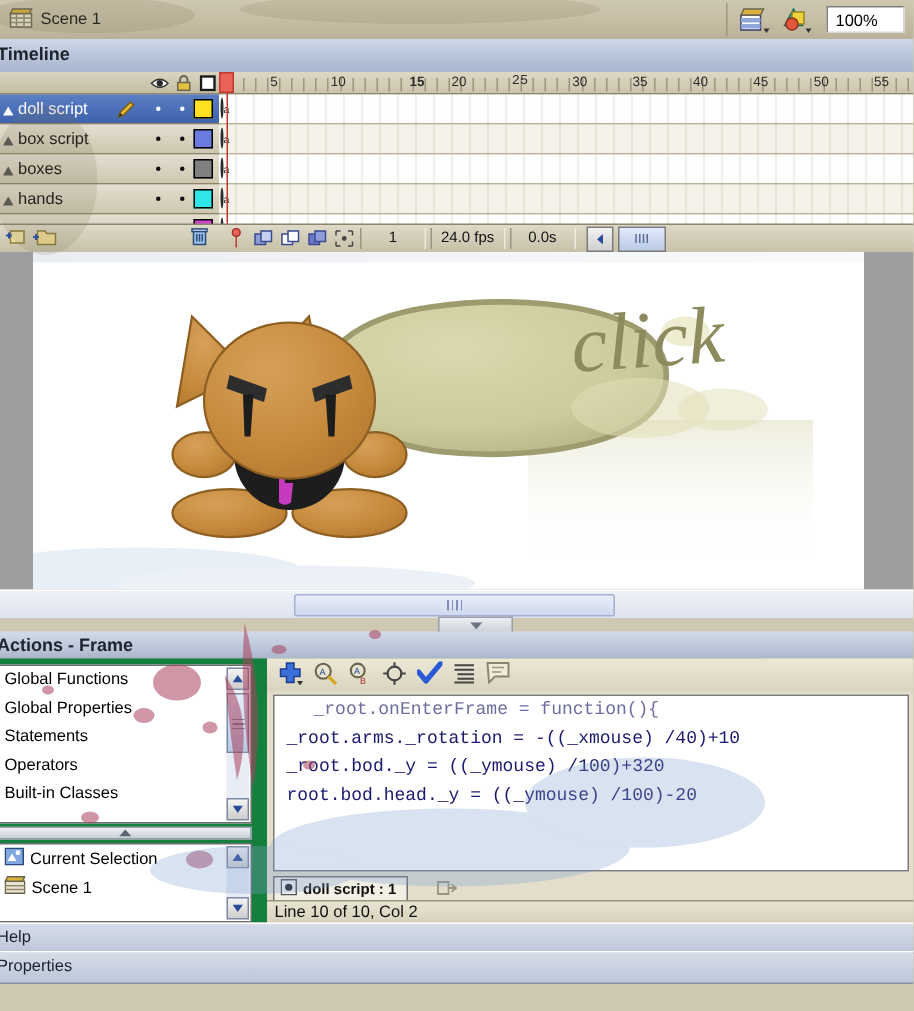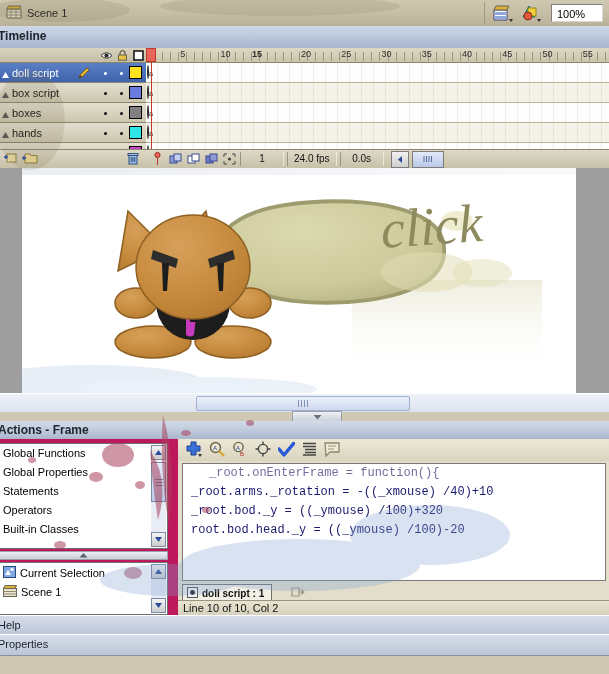--- a/index.html
+++ b/index.html
@@ -105,21 +105,21 @@
   .collapse{position:absolute;left:292px;top:411px;width:48px;height:10px;
     background:linear-gradient(180deg,#eceff4,#c9ced8);border:1px solid #9aa0ac;
     display:flex;align-items:center;justify-content:center;}
 
   
   .act-title{position:absolute;left:0;top:421px;width:609px;height:18px;
     background:linear-gradient(180deg,#d3dbe8 0%,#bcc7da 60%,#aab6cc 100%);
     border-bottom:1px solid #8790a3;}
   .act-title span{position:absolute;left:-2px;top:2px;font-weight:bold;font-size:12px;color:#202631;}
 
-  .act{position:absolute;left:0;top:439px;width:510px;height:176px;background:#be185d;}
+  .act{position:absolute;left:0;top:439px;width:510px;height:176px;background:#15803d;}
   .act-left{position:absolute;left:0;top:0;width:178px;height:176px;}
   .tree{position:absolute;left:-2px;top:4px;width:170px;height:106px;background:#fff;
     border:1px solid #6f6f6f;box-sizing:border-box;}
   .tree ul{list-style:none;margin:0;padding:0;}
   .tree li{height:19px;line-height:19px;padding-left:4px;font-size:11px;color:#000;white-space:nowrap;}
   .vscroll{position:absolute;right:1px;top:1px;width:15px;bottom:1px;
     background:#efefef;display:flex;flex-direction:column;}
   .vsb-btn{height:15px;background:linear-gradient(180deg,#f4f4f4,#cdcdcd);
     border:1px solid #7d8aa4;box-sizing:border-box;display:flex;align-items:center;justify-content:center;}
   .vsb-track{flex:1;background:#e7ecf5;}
@@ -374,23 +374,23 @@
           <div class="tick" style="left: 410.55px;"></div>
           <div class="tick" style="left: 418.6px;"></div>
           <div class="tick" style="left: 426.65px;"></div>
           <div class="tick" style="left: 434.7px;"></div>
           <div class="tick" style="left: 442.75px;"></div>
           <div class="tick" style="left: 450.8px;"></div>
           <div class="tick" style="left: 458.85px;"></div>
           <div class="rnum" style="left: 2px;">1</div>
           <div class="rnum" style="left: 34.2px;">5</div>
           <div class="rnum" style="left: 74.45px;">10</div>
-          <div class="rnum" style="left: 106px; font-weight: bold;">15</div>
+          <div class="rnum" style="left: 127px; font-weight: bold;">15</div>
           <div class="rnum" style="left: 154.95px;">20</div>
-          <div class="rnum" style="left: 195.2px;">25</div>
+          <div class="rnum" style="left: 195.2px; font-family: Liberation Mono, monospace;">25</div>
           <div class="rnum" style="left: 235.45px;">30</div>
           <div class="rnum" style="left: 275.7px;">35</div>
           <div class="rnum" style="left: 315.95px;">40</div>
           <div class="rnum" style="left: 356.2px;">45</div>
           <div class="rnum" style="left: 396.45px;">50</div>
           <div class="rnum" style="left: 436.7px;">55</div>
           <div class="playhead" style="left: 0px;"></div>
         </div>
       <div id="frame-rows">
           <div class="frow">

